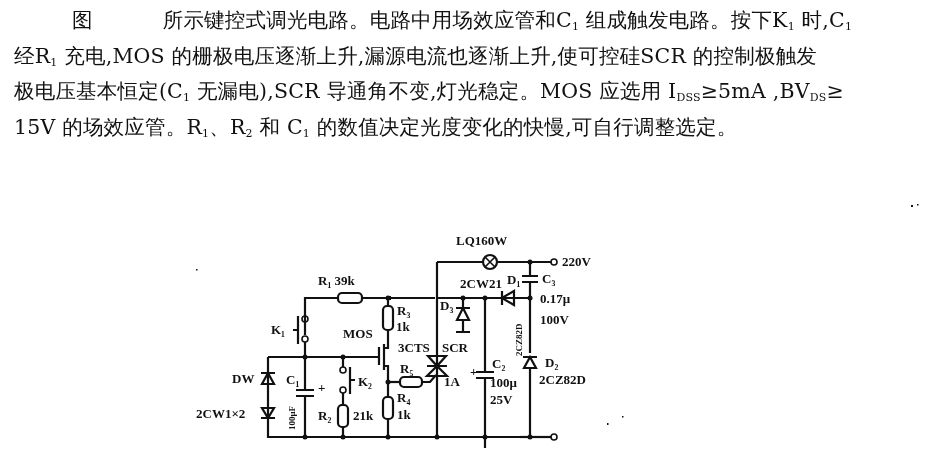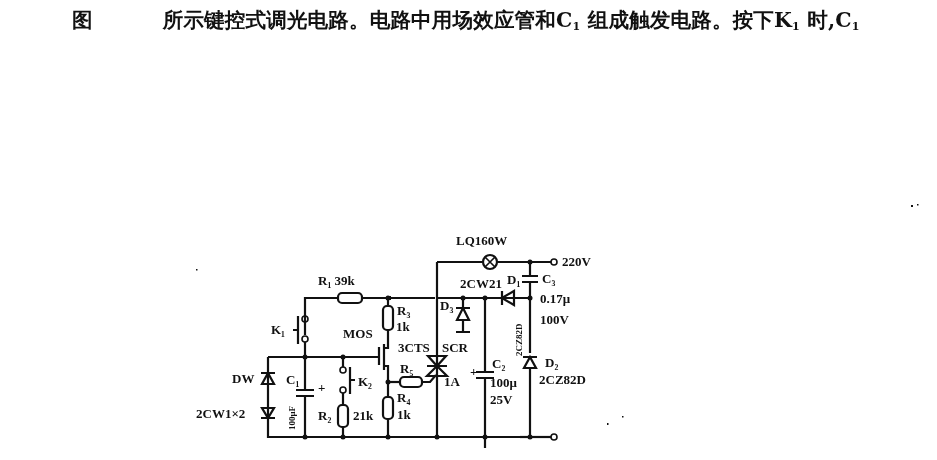--- a/index.html
+++ b/index.html
@@ -1,35 +1,38 @@
 <!DOCTYPE html>
 <html><head>
 <meta charset="utf-8">
 <style>
   html, body { margin:0; padding:0; background:#ffffff; }
   body { width:937px; height:460px; position:relative; overflow:hidden;
          font-family:"DejaVu Serif","Liberation Serif",serif; color:#111; }
   .para { position:absolute; left:14px; top:6px; width:915px;
-          font-size:20.5px; line-height:29.5px; font-weight:bold; letter-spacing:0.2px; }
+          font-size:20.5px; line-height:29.5px; font-weight:normal; letter-spacing:0.2px; }
   .para .line { display:block; white-space:nowrap; }
   .para .indent { display:inline-block; width:58px; }
   .para .gap { display:inline-block; width:70px; }
   sub { font-size:11px; vertical-align:-3px; }
   .circuit { position:absolute; left:0; top:0; }
   .lbl { font-family:"Liberation Serif","DejaVu Serif",serif; font-size:13px; font-weight:bold; fill:#111; }
   .lbls { font-family:"Liberation Serif","DejaVu Serif",serif; font-size:9px; font-weight:bold; fill:#111; }
   .w { stroke:#111; stroke-width:2.2; fill:none; }
   .wt { stroke:#111; stroke-width:1.6; fill:none; }
   .dot { fill:#111; }
 </style>
 </head>
 <body>
 
 <div class="para">
   <span class="line"><span class="indent"></span><span>图</span><span class="gap"></span>所示键控式调光电路。电路中用场效应管和C<sub>1</sub> 组成触发电路。按下K<sub>1</sub> 时,C<sub>1</sub></span>
+  <span class="line">经R<sub>1</sub> 充电,MOS 的栅极电压逐渐上升,漏源电流也逐渐上升,使可控硅SCR 的控制极触发</span>
+  <span class="line">极电压基本恒定(C<sub>1</sub> 无漏电),SCR 导通角不变,灯光稳定。MOS 应选用 I<sub>DSS</sub>≥5mA ,BV<sub>DS</sub>≥</span>
+  <span class="line">15V 的场效应管。R<sub>1</sub>、R<sub>2</sub> 和 C<sub>1</sub> 的数值决定光度变化的快慢,可自行调整选定。</span>
 </div>
 
 <svg class="circuit" width="937" height="460">
 
   <rect x="911" y="205" width="2" height="2" class="dot"></rect>
   <rect x="917" y="204" width="1.5" height="1.5" class="dot"></rect>
   <rect x="196" y="269" width="1.5" height="1.5" class="dot"></rect>
   <rect x="607" y="423" width="1.5" height="2" class="dot"></rect>
   <rect x="622" y="416" width="1.5" height="1.5" class="dot"></rect>
 

